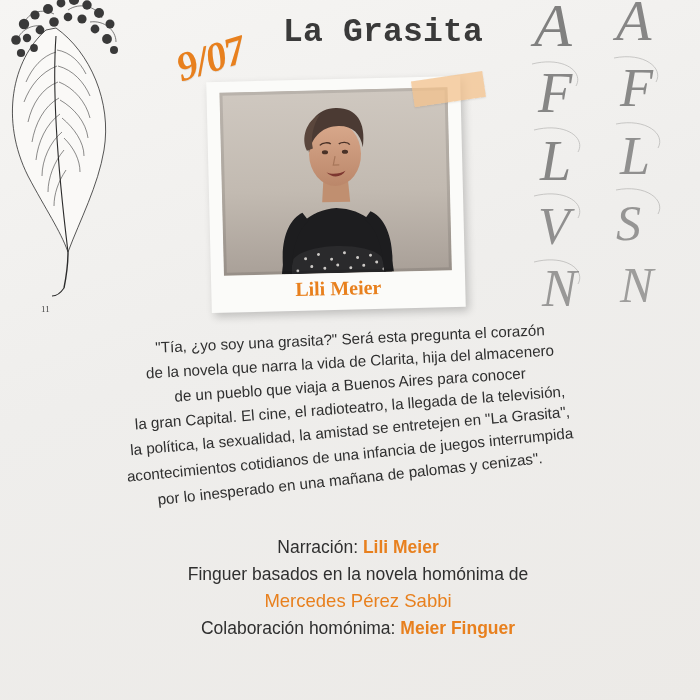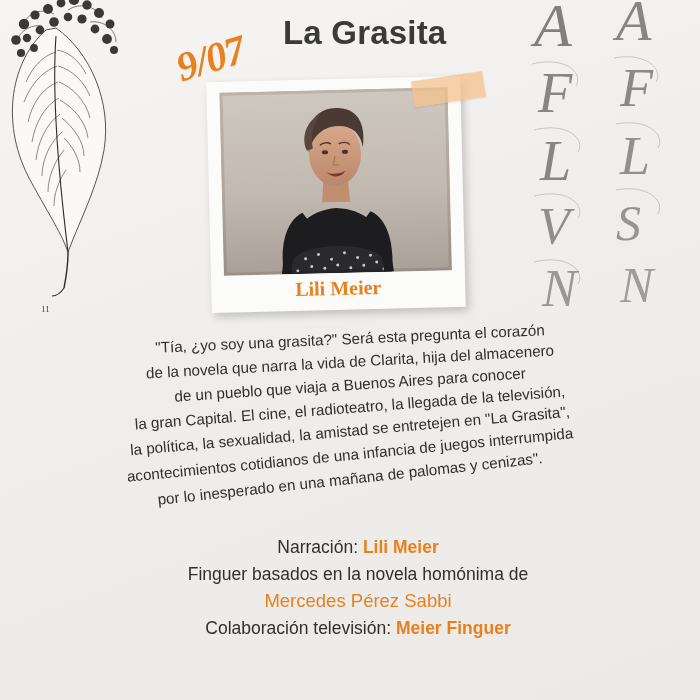--- a/index.html
+++ b/index.html
@@ -61,21 +61,21 @@
     letter-spacing: -1px;
     color: #e8801e;
     text-shadow: 0 1px 0 rgba(0,0,0,0.07);
   }
 
   
   .title {
     position: absolute;
     left: 283px;
     top: 14px;
-    font-family: Liberation Sans, sans-serif;
+    font-family: Liberation Mono, monospace;
     font-weight: bold;
     font-size: 33px;
     color: #3a3a3a;
     letter-spacing: 0.2px;
   }
 
   
   .polaroid {
     position: absolute;
     left: 209px;
@@ -330,18 +330,18 @@
   </div>
 
   <div class="credits">
     <span class="credit-row">
       <span>Narración:</span>
       <span class="hl">Lili Meier</span>
     </span>
     <span class="credit-row">Finguer basados en la novela homónima de</span>
     <span class="credit-row big">Mercedes Pérez Sabbi</span>
     <span class="credit-row">
-      <span>Colaboración televisión:</span>
+      <span>Colaboración homónima:</span>
       <span class="hl">Meier Finguer</span>
     </span>
   </div>
 
 </div>
 
 </body></html>

